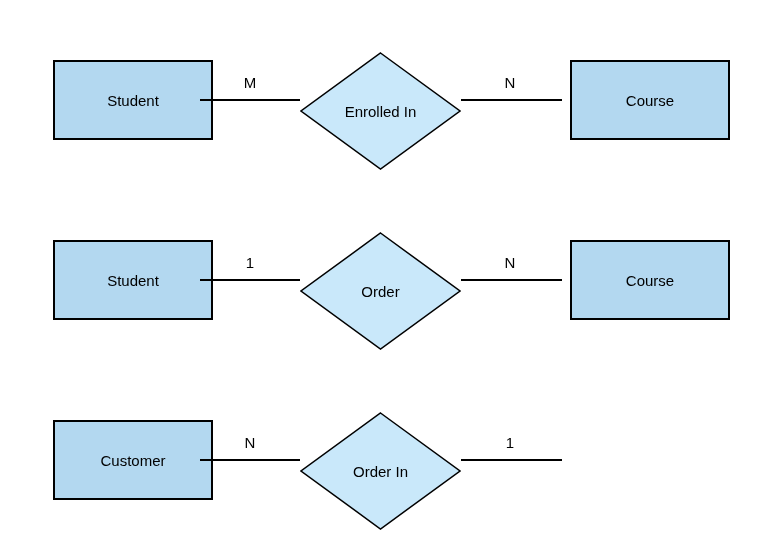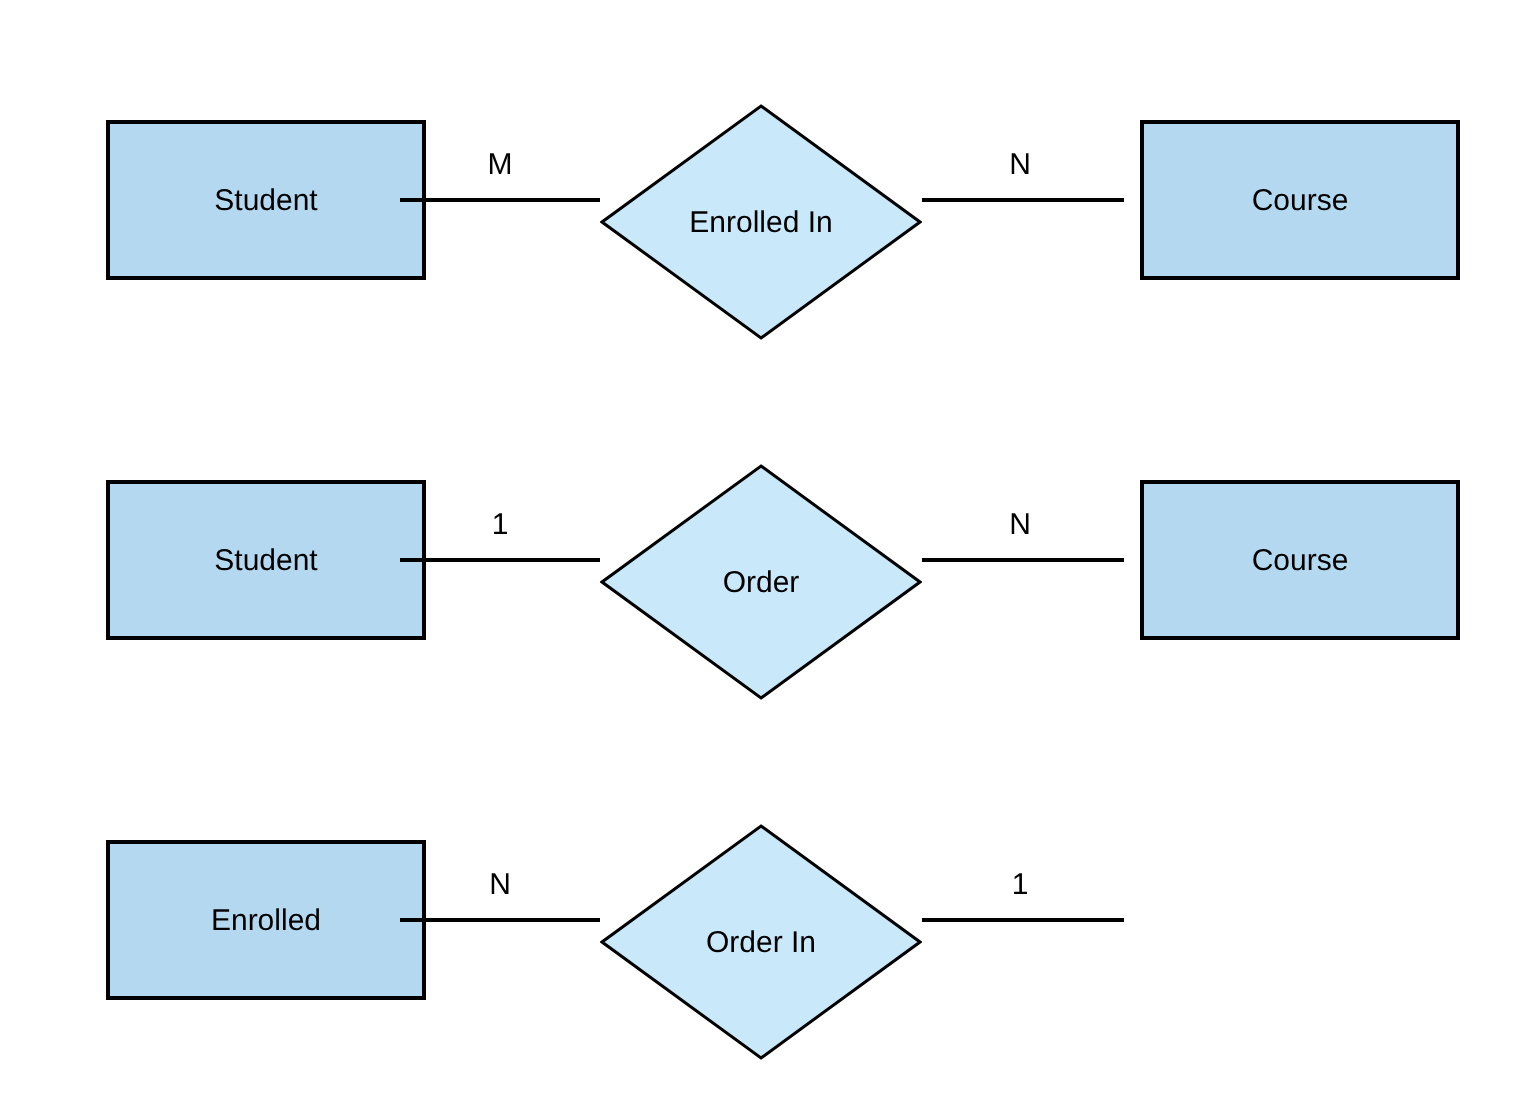--- a/index.html
+++ b/index.html
@@ -123,21 +123,21 @@
     </div>
     <div class="cardinality right">N</div>
     <div class="connector right"></div>
     <div class="entity right">
       <span>Course</span>
     </div>
   </div>
 
   <div class="row r2">
     <div class="entity left">
-      <span>Enrolled</span>
+      <span>Customer</span>
     </div>
     <div class="connector left"></div>
     <div class="cardinality left">N</div>
     <div class="diamond">
       <svg viewBox="0 0 161 118">
         <polygon points="80.5,1 160,59 80.5,117 1,59" style="fill:var(--relationship-fill);stroke:var(--shape-border);stroke-width:1.5"></polygon>
       </svg>
       <span class="dlabel">Order In</span>
     </div>
     <div class="cardinality right">1</div>

